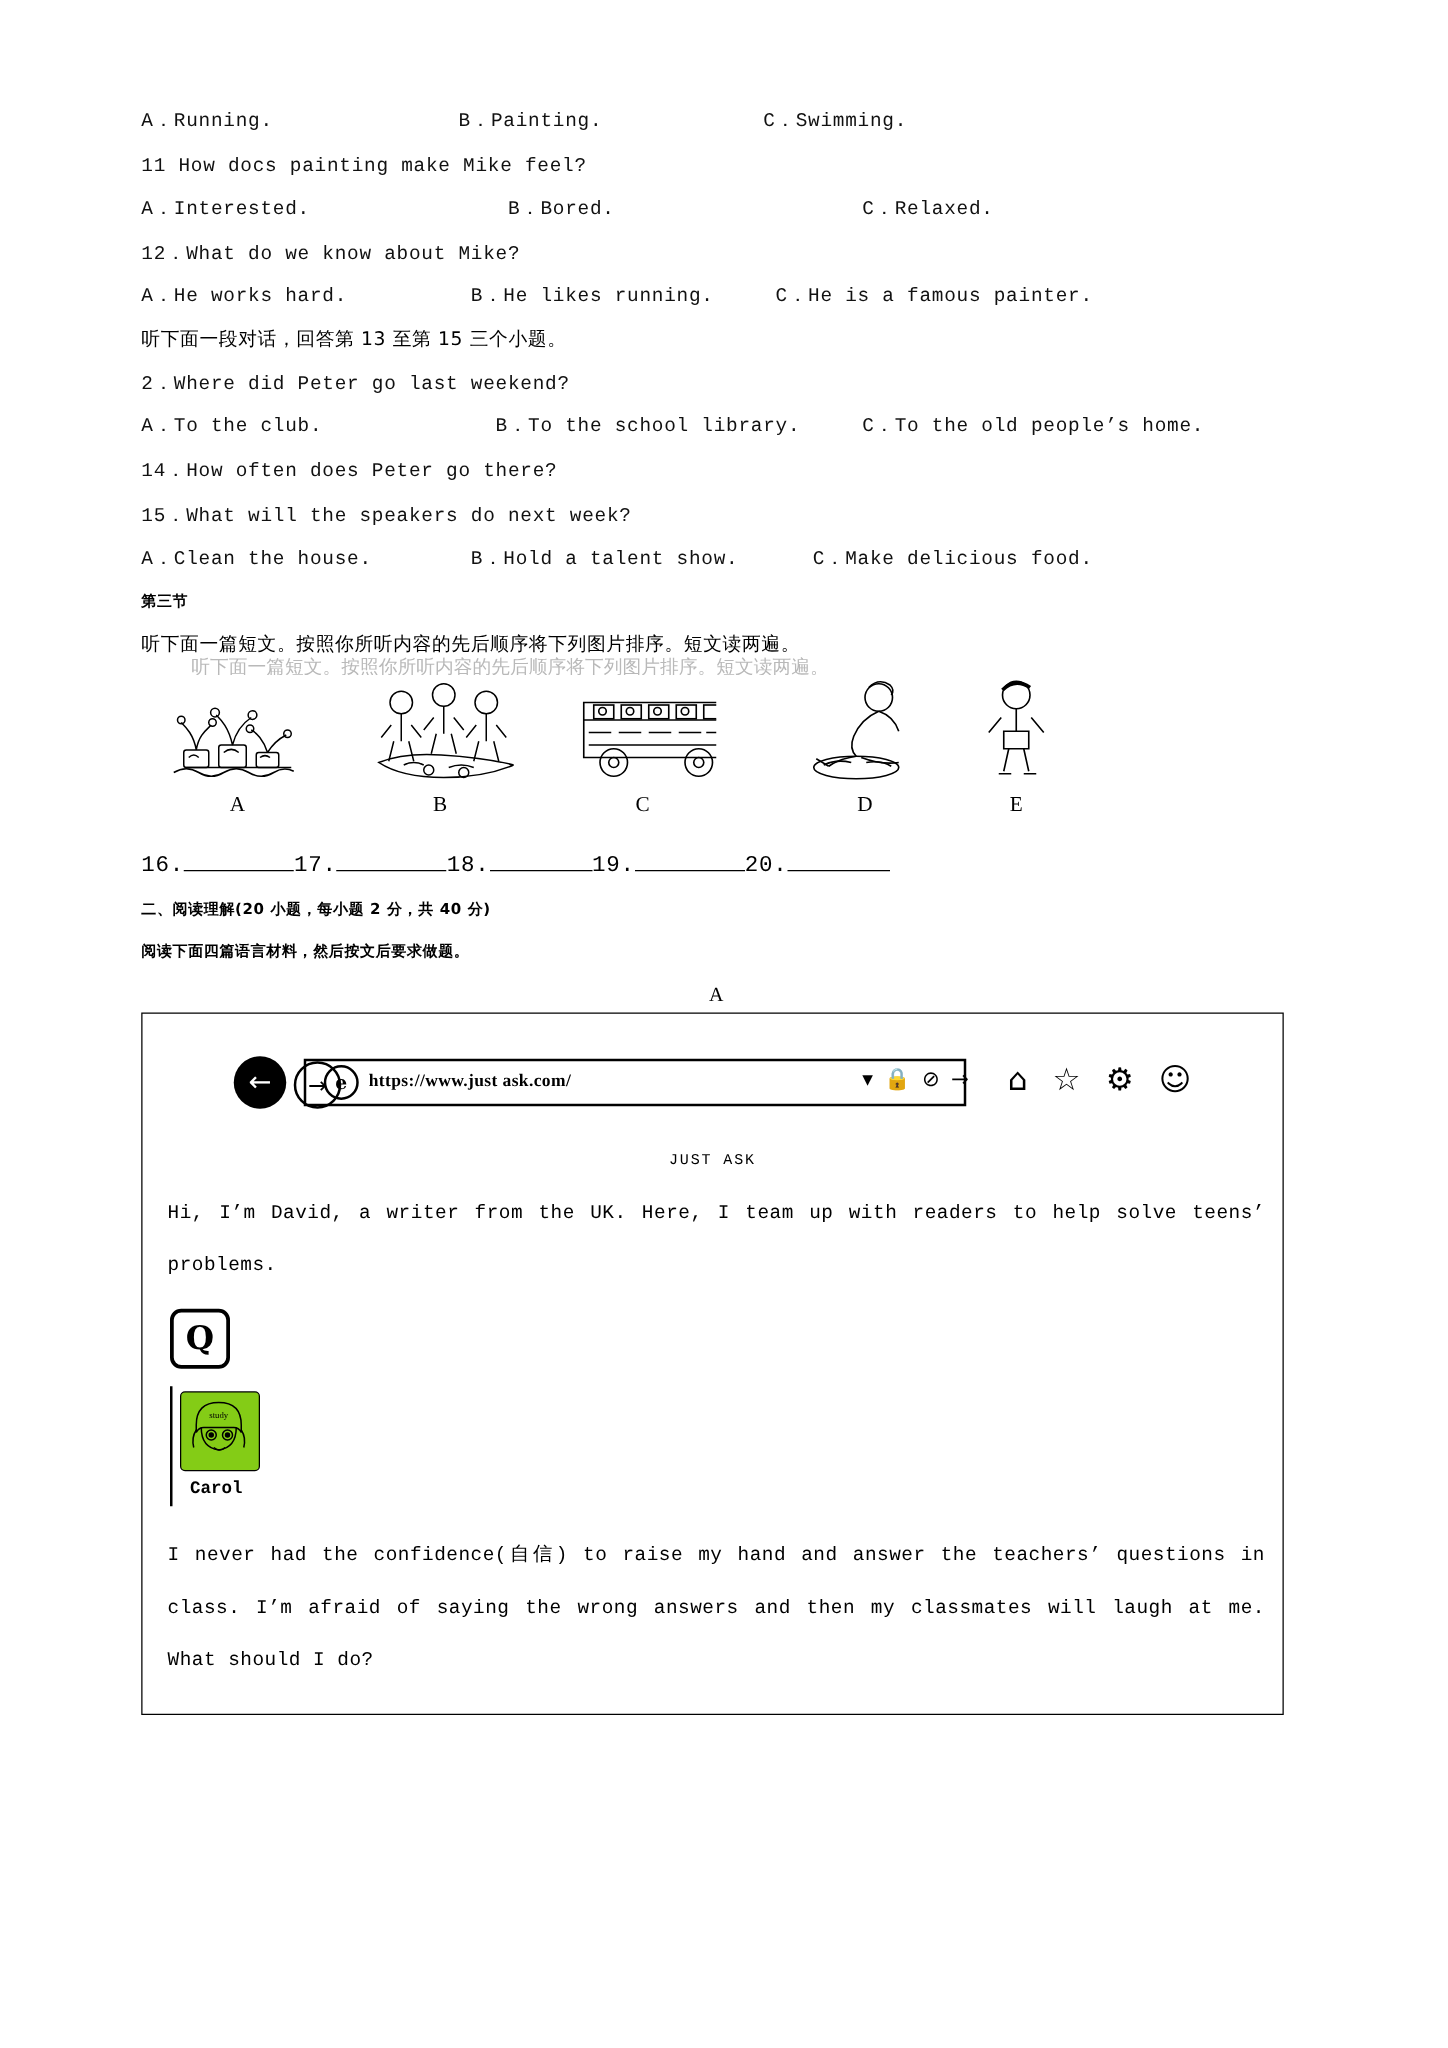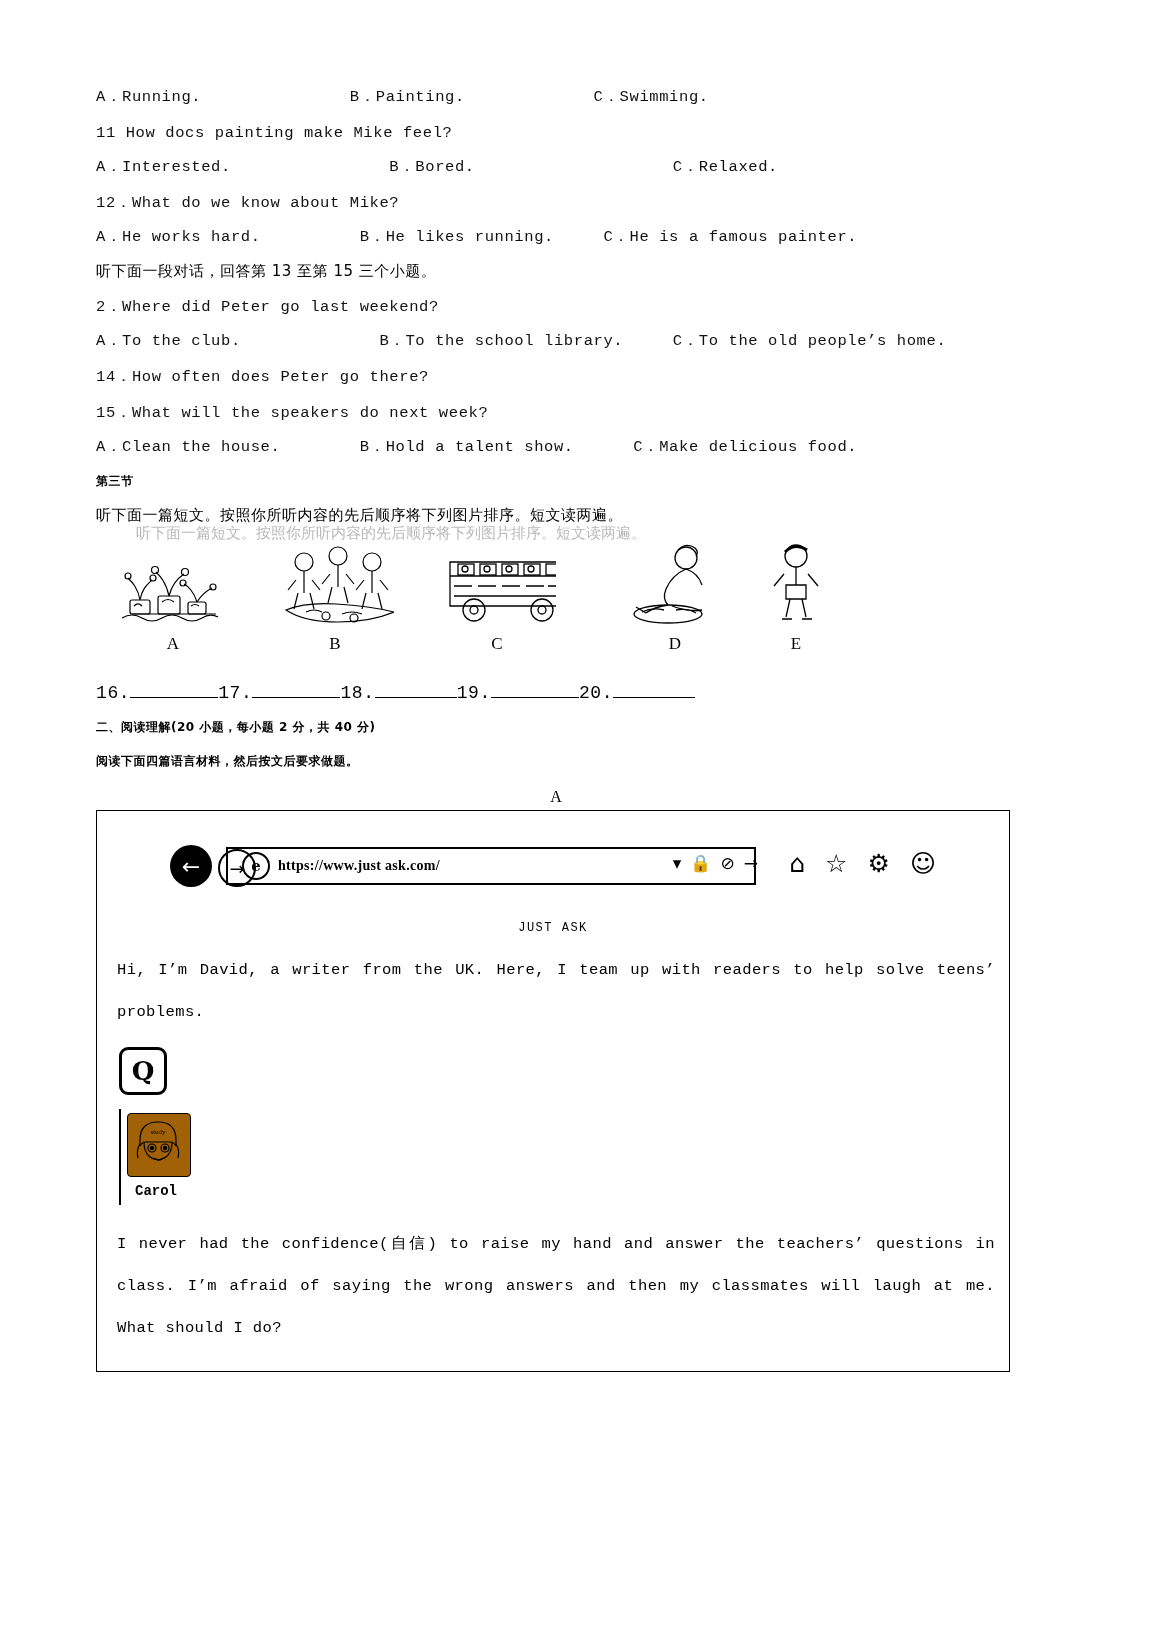--- a/index.html
+++ b/index.html
@@ -9,21 +9,21 @@
   }
   body {
     width: 1158px;
     height: 1638px;
     position: relative;
     font-family: "Liberation Mono", monospace;
     color: #000000;
   }
   .page {
     position: absolute;
-    left: 0; top: 0;
+    left: 17px; top: 0;
     width: 1066px;
     height: 1638px;
     padding: 0;
     box-sizing: border-box;
   }
   .content {
     position: absolute;
     left: 96px;
     top: 80px;
     width: 920px;
@@ -222,21 +222,21 @@
     border-left: 2px solid #000;
     padding: 4px 0 6px 6px;
     width: 90px;
   }
   .avatar {
     width: 62px; height: 62px;
     border: 1.5px solid #000;
     border-radius: 4px;
     position: relative;
     overflow: hidden;
-    background: #a16207;
+    background: #84cc16;
   }
   .carol-name {
     font-family: Liberation Mono, monospace;
     font-weight: bold;
     font-size: 14px;
     margin-top: 6px;
     margin-left: 8px;
   }
 </style>
 </head>

